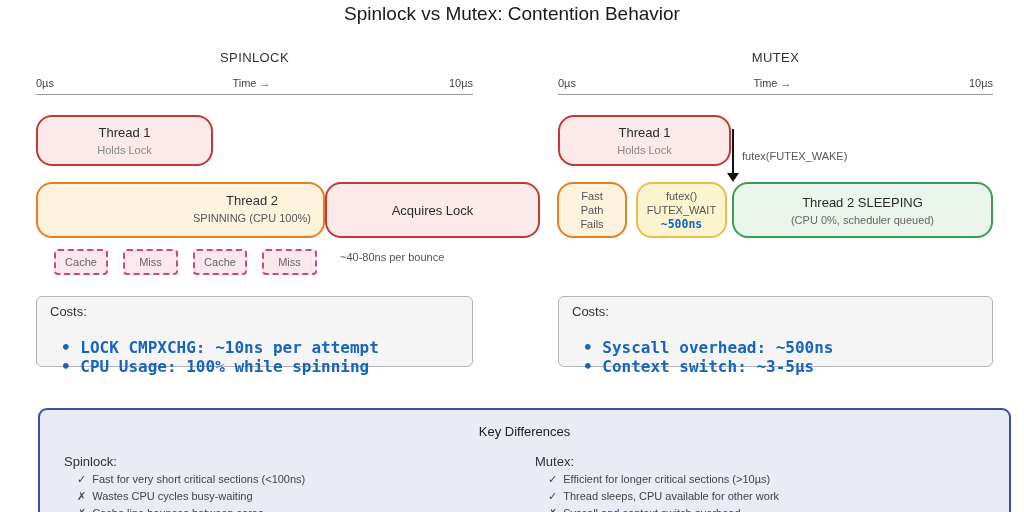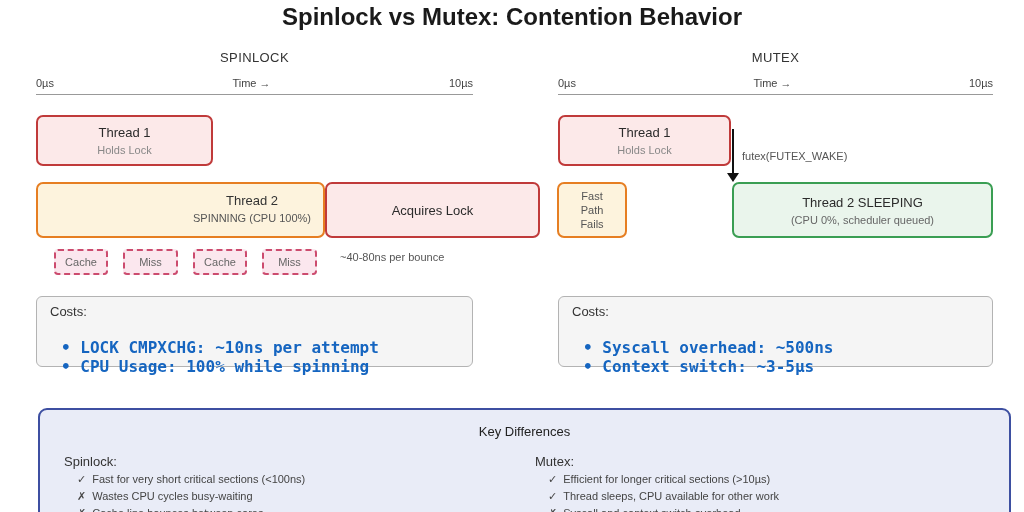--- a/index.html
+++ b/index.html
@@ -2,40 +2,40 @@
 <html style="--red-border: #c03a3a; --red-fill: #fcE9e9; --orange-border: #e67e22; --orange-fill: #fdf3dd; --yellow-border: #e9bf49; --yellow-fill: #fcf4cf; --green-border: #3a9e53; --green-fill: #eaf5ec; --gray-border: #b3b3b3; --gray-fill: #f5f5f5; --pink-dash-border: #cc4b6e; --pink-dash-fill: #fbe7ee; --indigo-border: #3d4fa1; --indigo-fill: #e9ecf7; --code-blue: #1565c0; --arrow-black: #111111;"><head>
 <meta charset="utf-8">
 <style>
   html, body { margin: 0; padding: 0; background: #ffffff; }
   .canvas {
     position: relative; width: 1024px; height: 512px; overflow: hidden;
     background: #ffffff; font-family: "Liberation Sans", sans-serif;
   }
   .title {
     position: absolute; top: 3px; left: 0; width: 100%;
-    text-align: center; font-size: 24px; font-weight: bold; color: #1a1a1a;
+    text-align: center; font-size: 19px; font-weight: normal; color: #1a1a1a;
   }
   .col-header {
     position: absolute; top: 50px; text-align: center;
     font-size: 13px; color: #333; letter-spacing: .4px;
   }
   .col-header.left  { left: 36px;  width: 437px; }
   .col-header.right { left: 558px; width: 435px; }
   .timeline {
     position: absolute; top: 77px; display: flex; justify-content: space-between;
     font-size: 11px; color: #444;
   }
   .timeline.left  { left: 36px;  width: 437px; }
   .timeline.right { left: 558px; width: 435px; }
   .tl-line { position: absolute; top: 94px; height: 0; border-top: 1px solid #999; }
   .tl-line.left  { left: 36px;  width: 437px; }
   .tl-line.right { left: 558px; width: 435px; }
 
   .box {
-    position: absolute; box-sizing: border-box; border-radius: 7px;
+    position: absolute; box-sizing: border-box; border-radius: 16px;
     display: flex; flex-direction: column; align-items: center; justify-content: center;
     text-align: center;
   }
   .box.red    { background: var(--red-fill);    border: 2px solid var(--red-border); }
   .box.orange { background: var(--orange-fill); border: 2px solid var(--orange-border); }
   .box.yellow { background: var(--yellow-fill); border: 2px solid var(--yellow-border); }
   .box.green  { background: var(--green-fill);  border: 2px solid var(--green-border); }
   .box.dashed {
     background: var(--pink-dash-fill); border: 2px dashed var(--pink-dash-border);
     border-radius: 4px; font-size: 11px; color: #666;
@@ -154,20 +154,25 @@
   <div class="arrow-line"></div>
   <div class="arrow-head"></div>
   <div class="note" style="left:742px; top:150px;">futex(FUTEX_WAKE)</div>
 
   <div class="box orange small-lines" style="left:557px; top:182px; width:70px; height:56px;">
     <div>Fast</div>
     <div>Path</div>
     <div>Fails</div>
   </div>
 
+  <div class="box yellow small-lines" style="left:636px; top:182px; width:91px; height:56px;">
+    <div>futex()</div>
+    <div>FUTEX_WAIT</div>
+    <div class="code" style="font-size:11.5px;">~500ns</div>
+  </div>
 
   <div class="box green" style="left:732px; top:182px; width:261px; height:56px;">
     <div class="box-title">Thread 2 SLEEPING</div>
     <div class="box-sub" style="color:#666;">(CPU 0%, scheduler queued)</div>
   </div>
 
   <div class="costs" style="left:558px; top:296px; width:435px; height:71px;">
     <div class="costs-title">Costs:</div>
     <div class="costs-item">Syscall overhead: ~500ns</div>
     <div class="costs-item">Context switch: ~3-5µs</div>

